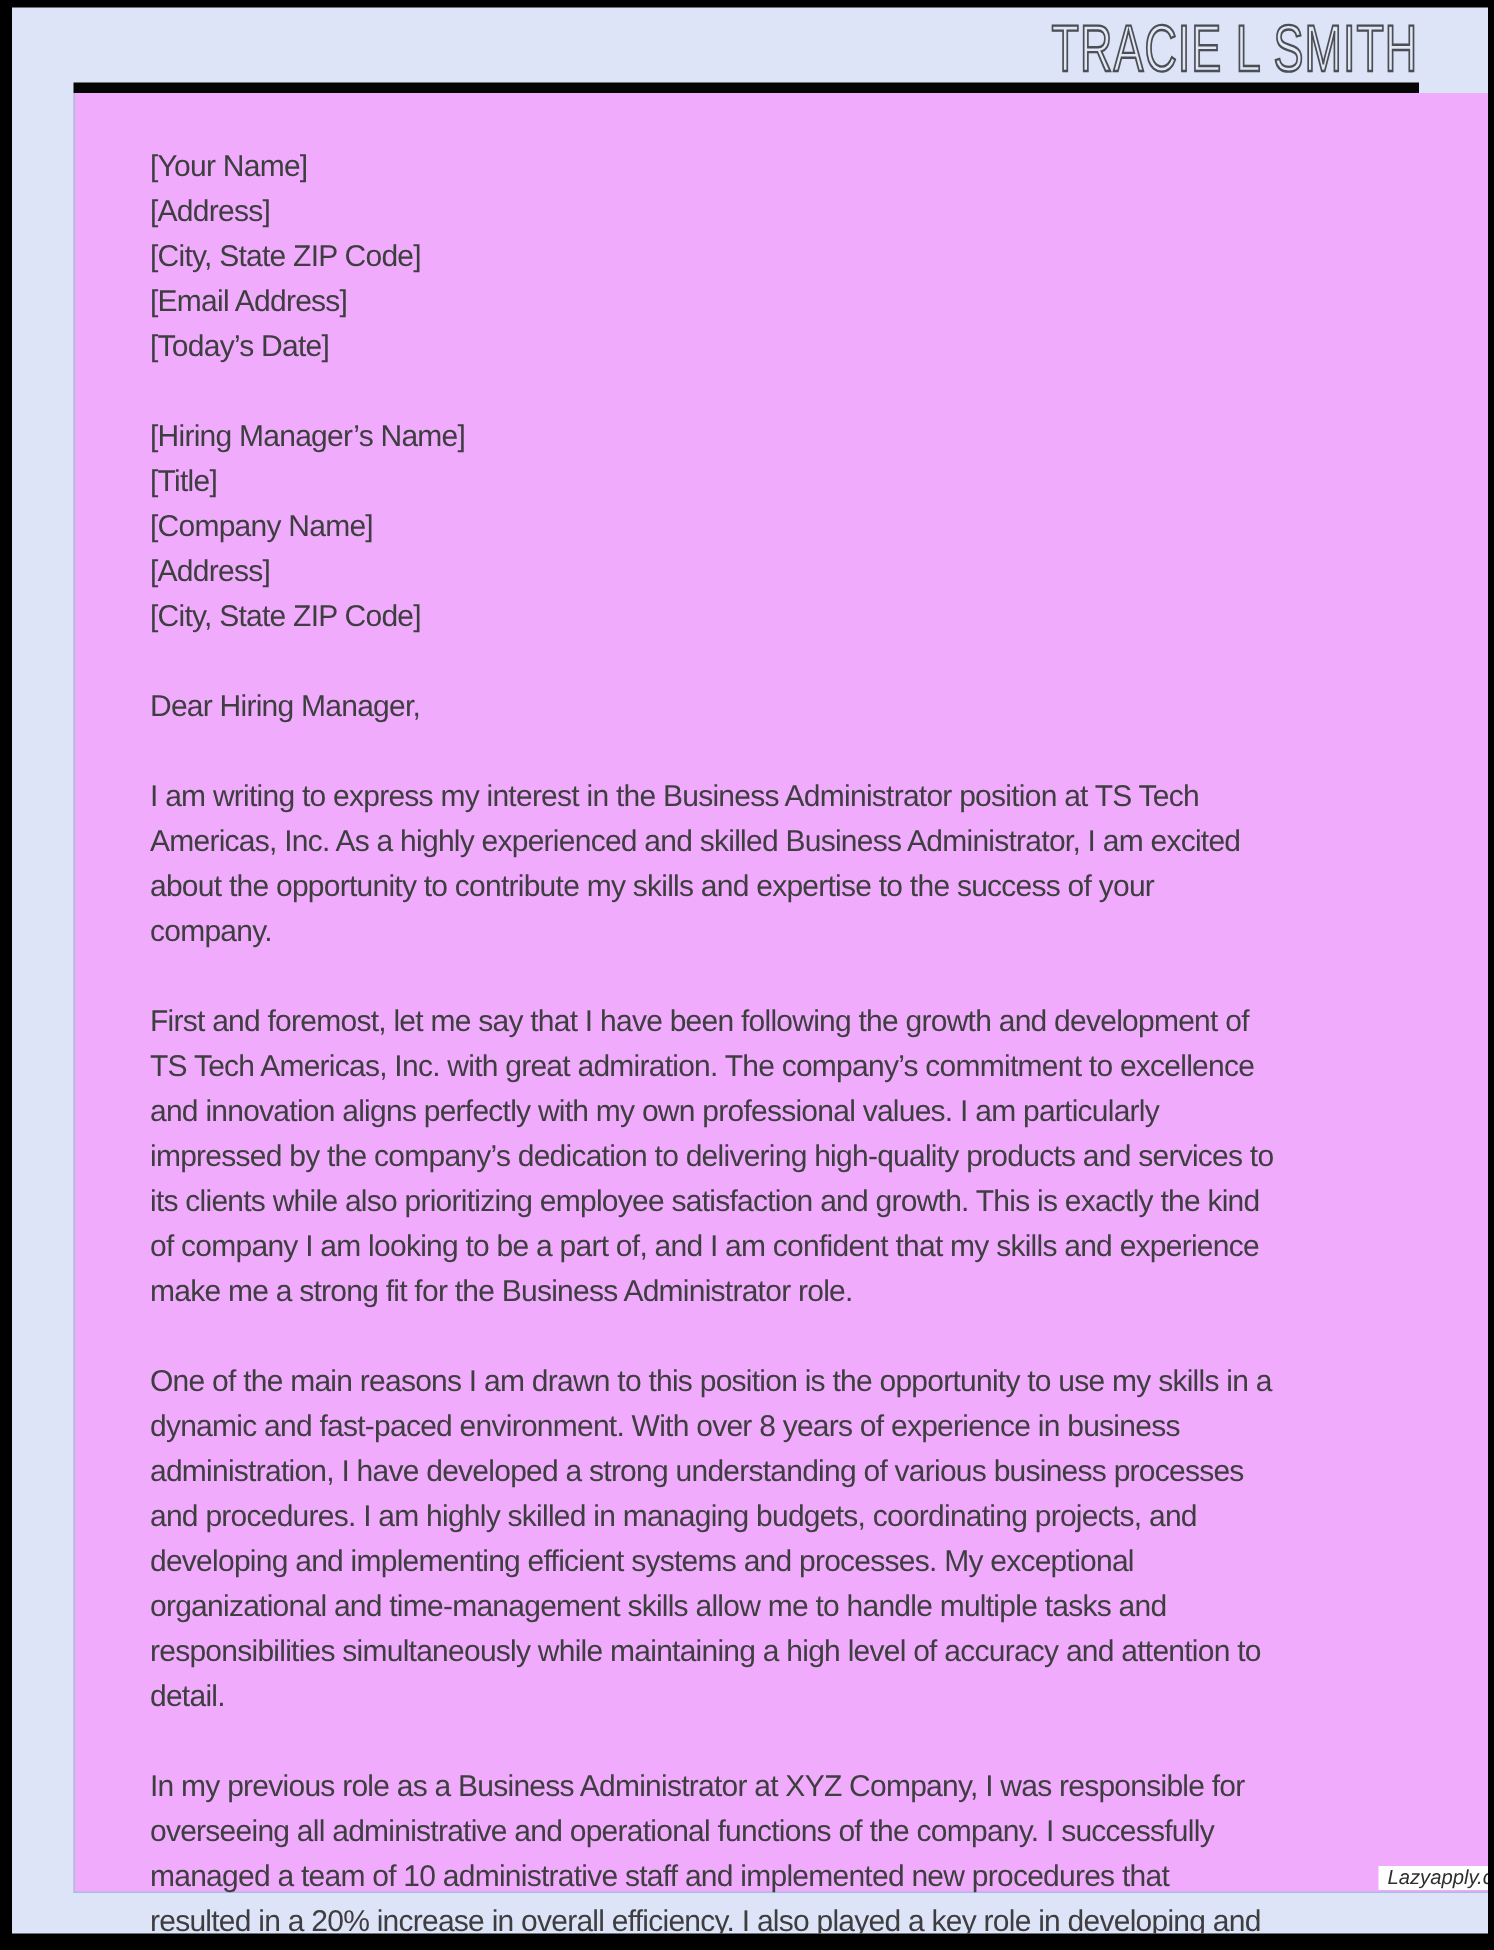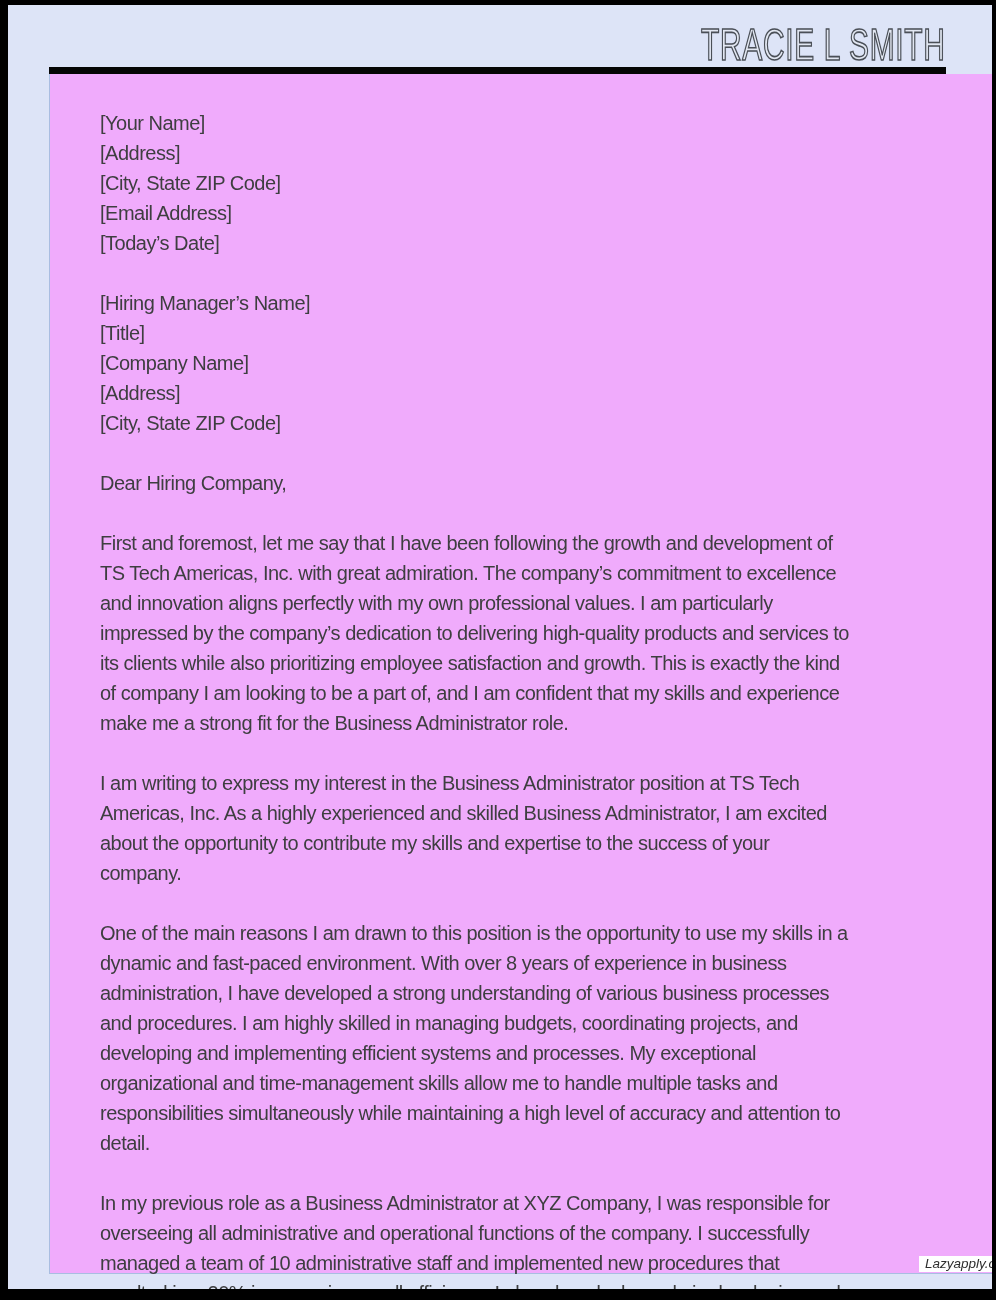--- a/index.html
+++ b/index.html
@@ -18,21 +18,20 @@
     border-bottom: 11px solid #000000;
     background: #dde4f7;
     position: relative;
     overflow: hidden;
   }
   .canvas {
     position: relative;
     width: 100%;
     height: 100%;
     overflow: hidden;
-    margin-top: 12px;
   }
   .letterhead-name {
     position: absolute;
     top: 6px;
     right: 46px;
     font-size: 44px;
     line-height: 1;
     letter-spacing: 1px;
     white-space: nowrap;
     color: #e2e7f2;
@@ -101,34 +100,34 @@
 [City, State ZIP Code]
 [Email Address]
 [Today’s Date]</div>
 
       <div class="block">[Hiring Manager’s Name]
 [Title]
 [Company Name]
 [Address]
 [City, State ZIP Code]</div>
 
-      <div class="block">Dear Hiring Company,</div>
+      <div class="block">Dear Hiring Manager,</div>
+
+      <div class="block">I am writing to express my interest in the Business Administrator position at TS Tech
+Americas, Inc. As a highly experienced and skilled Business Administrator, I am excited
+about the opportunity to contribute my skills and expertise to the success of your
+company.</div>
 
       <div class="block">First and foremost, let me say that I have been following the growth and development of
 TS Tech Americas, Inc. with great admiration. The company’s commitment to excellence
 and innovation aligns perfectly with my own professional values. I am particularly
 impressed by the company’s dedication to delivering high-quality products and services to
 its clients while also prioritizing employee satisfaction and growth. This is exactly the kind
 of company I am looking to be a part of, and I am confident that my skills and experience
 make me a strong fit for the Business Administrator role.</div>
-
-      <div class="block">I am writing to express my interest in the Business Administrator position at TS Tech
-Americas, Inc. As a highly experienced and skilled Business Administrator, I am excited
-about the opportunity to contribute my skills and expertise to the success of your
-company.</div>
 
       <div class="block">One of the main reasons I am drawn to this position is the opportunity to use my skills in a
 dynamic and fast-paced environment. With over 8 years of experience in business
 administration, I have developed a strong understanding of various business processes
 and procedures. I am highly skilled in managing budgets, coordinating projects, and
 developing and implementing efficient systems and processes. My exceptional
 organizational and time-management skills allow me to handle multiple tasks and
 responsibilities simultaneously while maintaining a high level of accuracy and attention to
 detail.</div>
 

